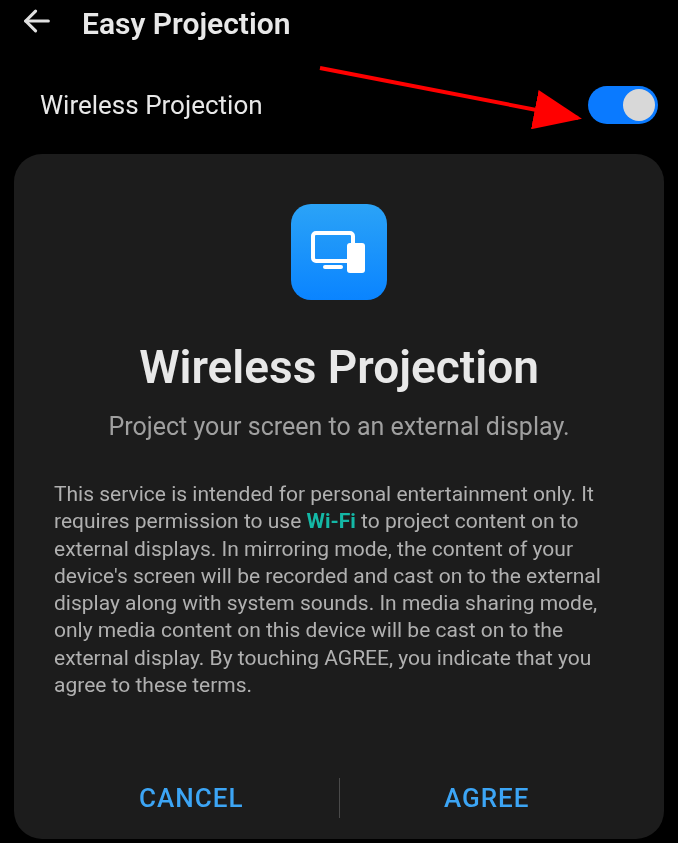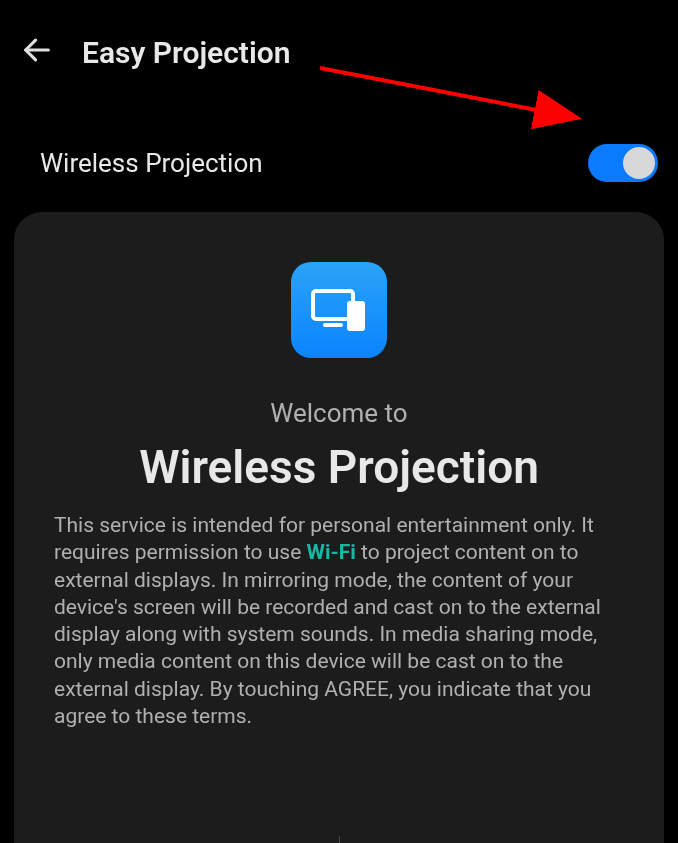--- a/index.html
+++ b/index.html
@@ -11,21 +11,21 @@
       width: 678px;
       height: 843px;
       background: #000000;
       font-family: -apple-system, BlinkMacSystemFont, 'Segoe UI', Roboto, Helvetica, Arial, sans-serif;
       overflow: hidden;
       position: relative;
     }
     .header {
       display: flex;
       align-items: center;
-      padding: 33px 20px;
+      padding: 4px 20px;
       gap: 28px;
     }
     .back-arrow {
       color: #e0e0e0;
       cursor: pointer;
     }
     .header-title {
       color: #e8e8e8;
       font-size: 30px;
       font-weight: 600;
@@ -170,22 +170,22 @@
 </div>
 
 <div class="dialog">
   <div class="app-icon">
     <svg width="60" height="50" viewBox="0 0 60 50">
       <rect x="4" y="6" width="40" height="28" rx="3" fill="none" stroke="#ffffff" stroke-width="4"></rect>
       <line x1="16" y1="40" x2="32" y2="40" stroke="#ffffff" stroke-width="4" stroke-linecap="round"></line>
       <rect x="38" y="16" width="18" height="30" rx="3" fill="#ffffff"></rect>
     </svg>
   </div>
-  <div class="welcome-text">Welcome to</div>
   <div class="dialog-title">Wireless Projection</div>
+  <div class="dialog-subtitle">Project your screen to an external display.</div>
   <div class="dialog-body">
     <span>This service is intended for personal entertainment only. It requires permission to use </span><span class="bold">Wi-Fi</span><span> to project content on to external displays. In mirroring mode, the content of your device's screen will be recorded and cast on to the external display along with system sounds. In media sharing mode, only media content on this device will be cast on to the external display. By touching AGREE, you indicate that you agree to these terms.</span>
   </div>
   <div class="dialog-buttons">
     <div class="dialog-button">CANCEL</div>
     <div class="button-divider"></div>
     <div class="dialog-button">AGREE</div>
   </div>
 </div>
 

